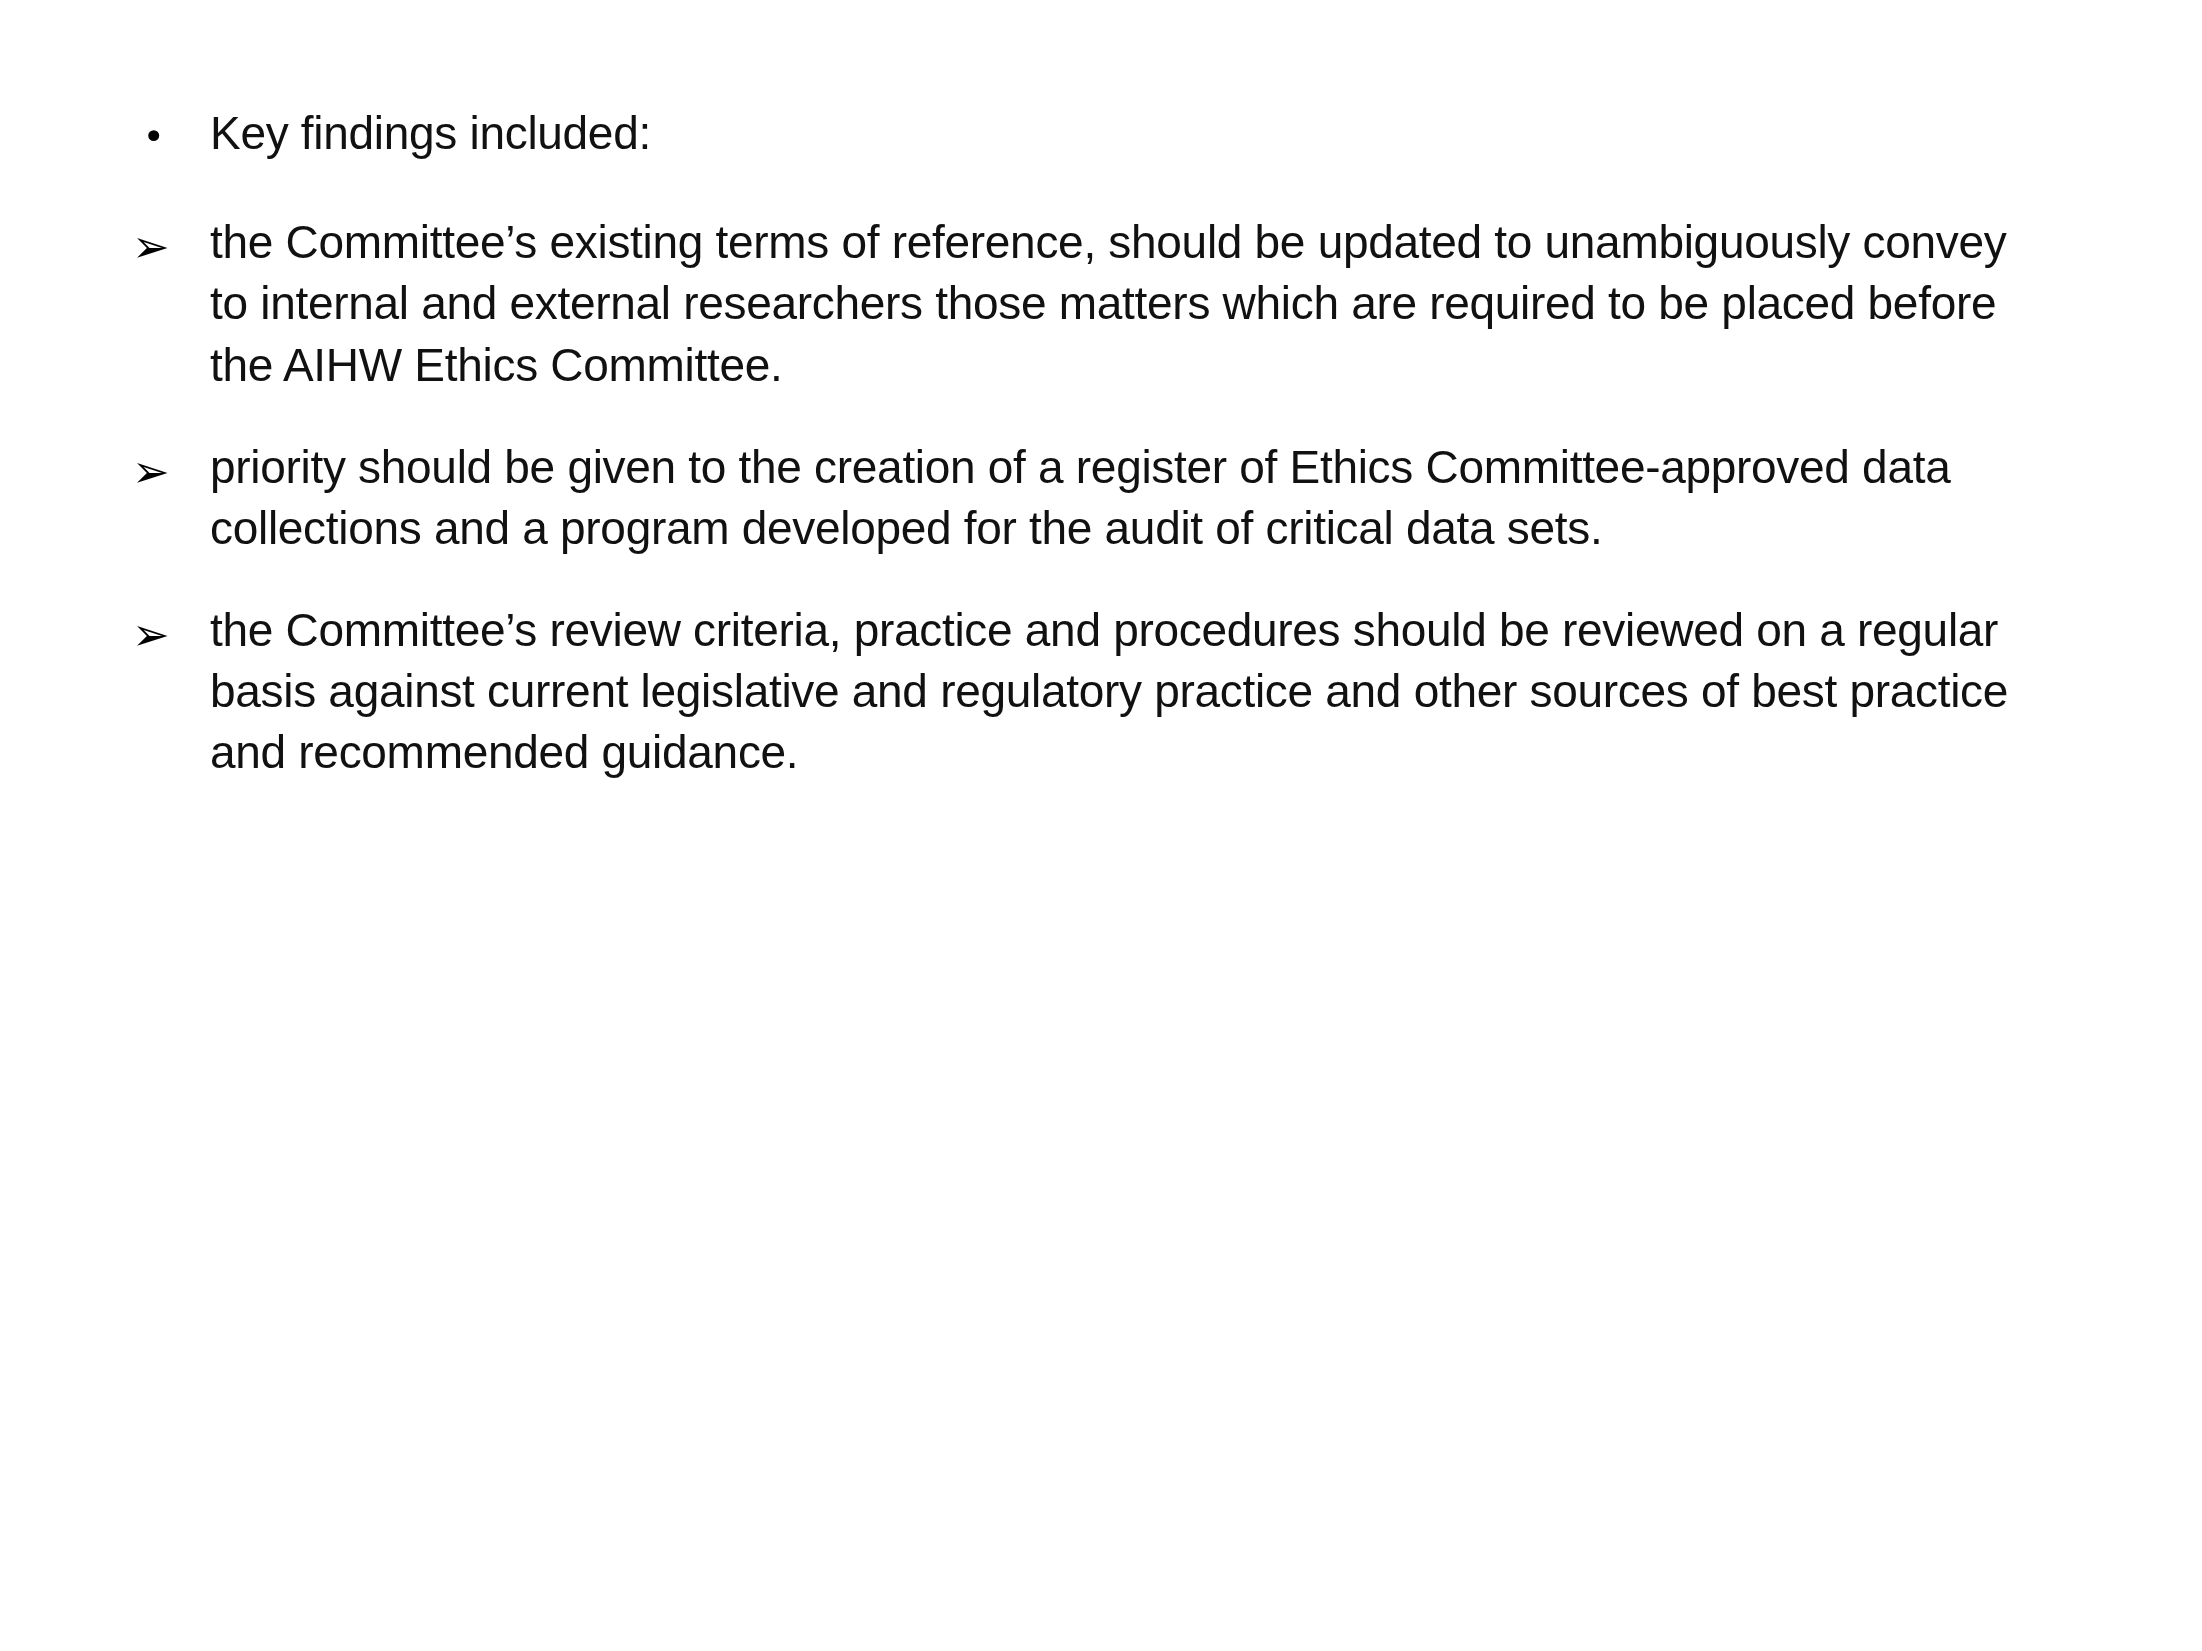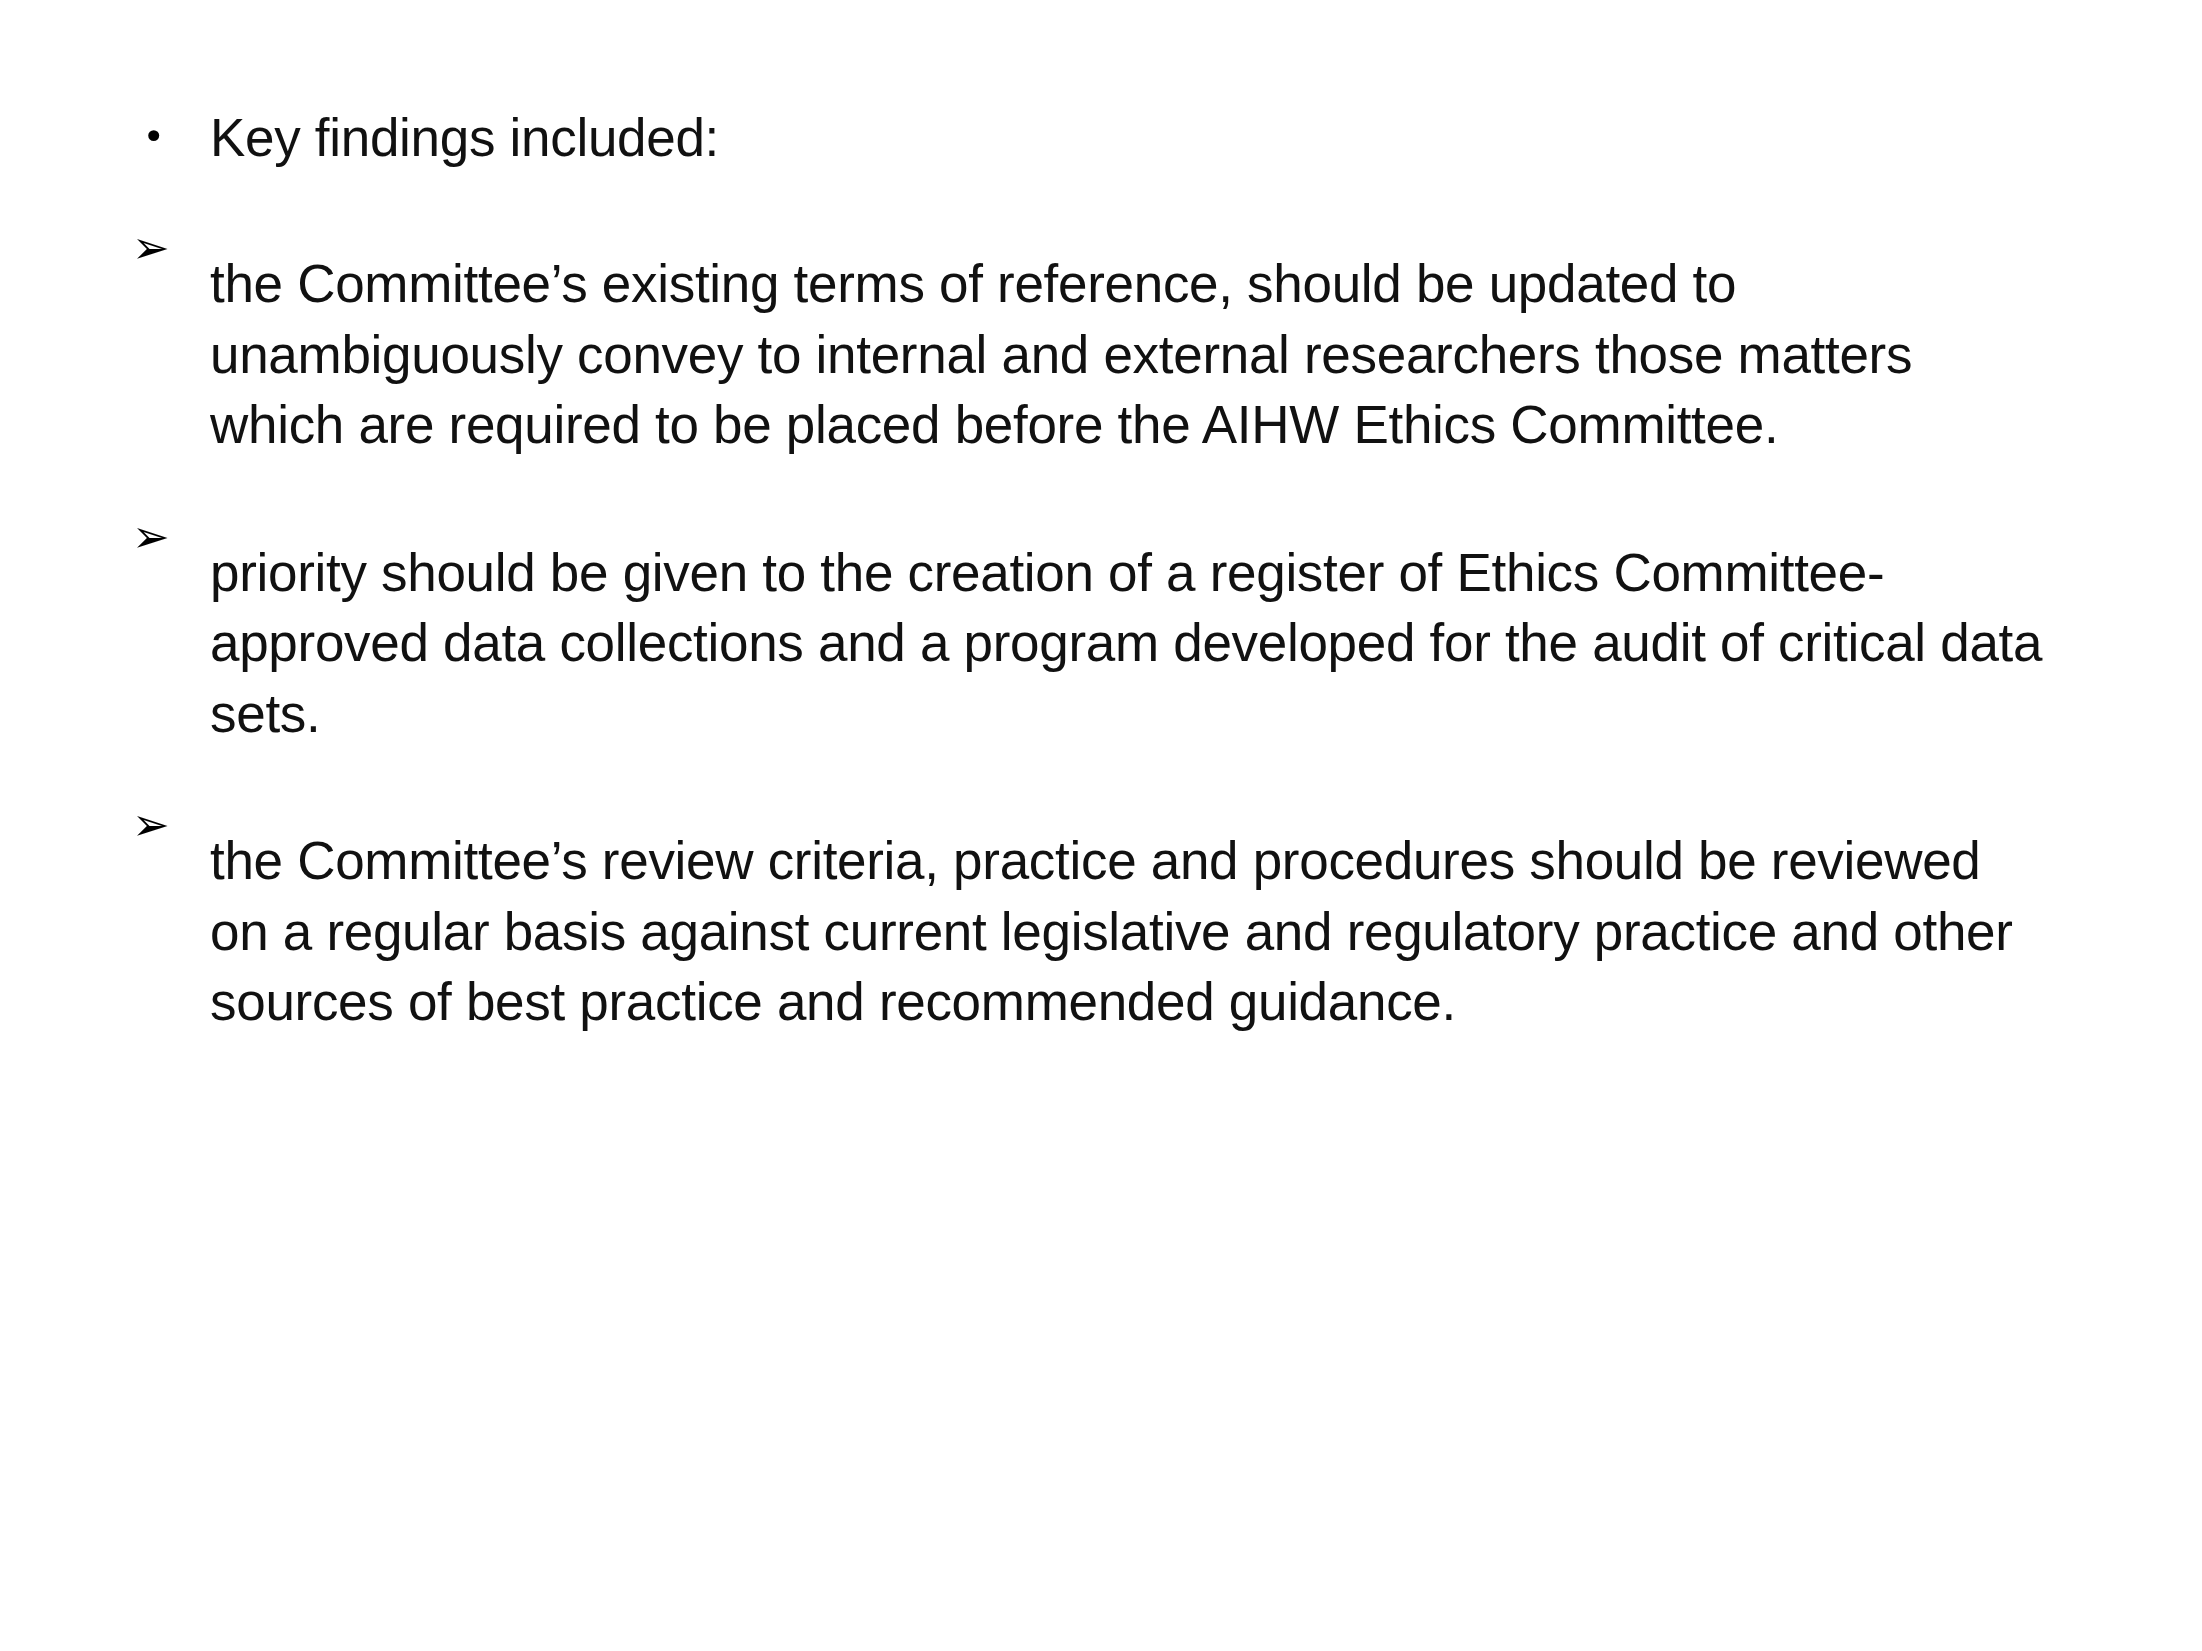--- a/index.html
+++ b/index.html
@@ -46,35 +46,34 @@
     padding-left: 22.4px;
     line-height: 1.82;
   }
   .marker.arrow {
     font-size: 45px;
     line-height: 1.55;
     padding-left: 12px;
   }
   .text {
     flex: 1 1 auto;
-    font-size: 53px;
+    font-size: 46px;
     line-height: 1.33;
     color: #111111;
     font-family: "Liberation Sans", sans-serif;
     letter-spacing: -0.3px;
   }
   .level1 .text {
     max-width: 1858px;
   }
   .level2 {
     margin-bottom: 41px;
   }
   .level2 .text {
     max-width: 1841px;
-    margin-top: 36px;
   }
 </style>
 </head>
 <body>
 
 <div class="slide">
   <div class="content">
 
     <div class="bullet-row level1">
       <div class="marker dot">•</div>

